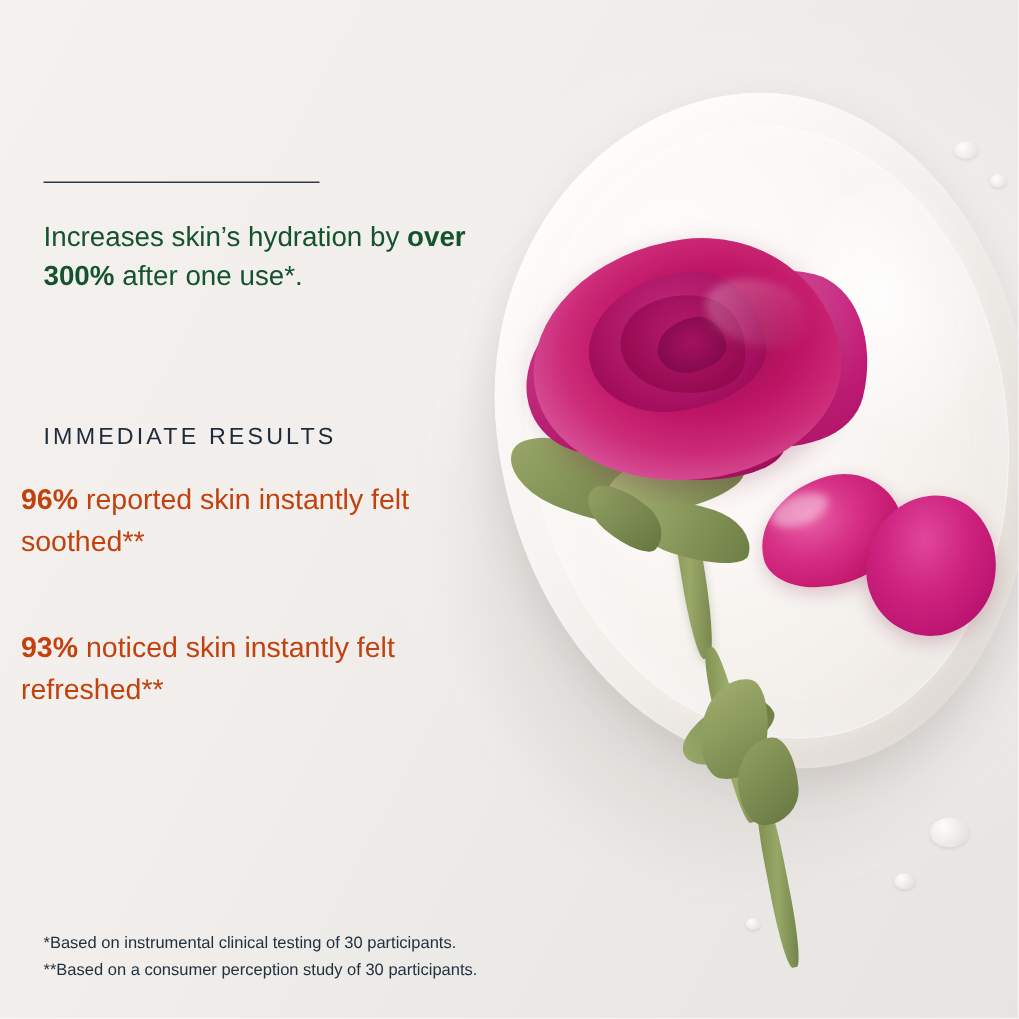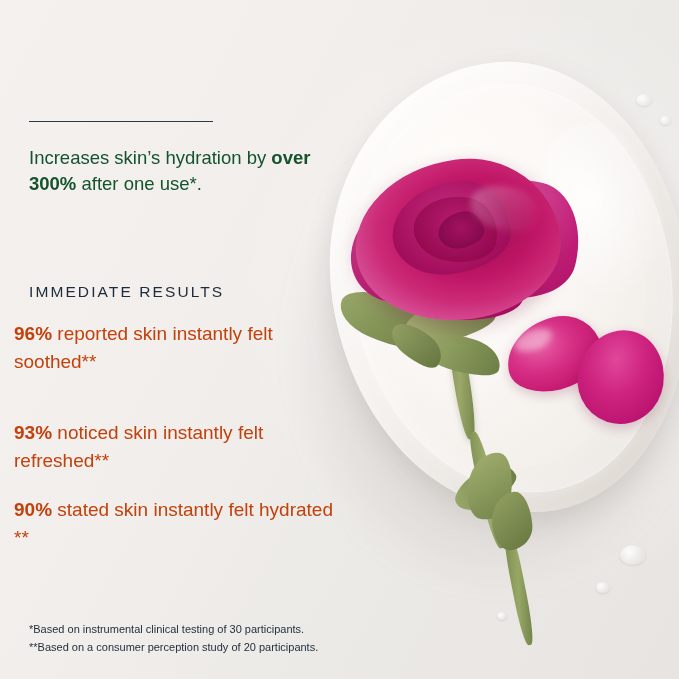--- a/index.html
+++ b/index.html
@@ -261,21 +261,20 @@
     <div class="rule"></div>
 
     <div class="subhead"><span>Increases skin’s hydration by </span><b>over 300%</b><span> after one use*.</span></div>
 
     <div class="section-label">IMMEDIATE RESULTS</div>
 
     <div class="stat stat-1"><span class="pct">96%</span><span> reported skin instantly felt soothed**</span></div>
 
     <div class="stat stat-2"><span class="pct">93%</span><span> noticed skin instantly felt refreshed**</span></div>
 
-    <div class="stat stat-3"><span class="pct">90%</span><span> stated skin instantly felt hydrated **</span></div>
   </div>
 
   <div class="footnotes">
     <div>*Based on instrumental clinical testing of 30 participants.</div>
-    <div>**Based on a consumer perception study of 20 participants.</div>
+    <div>**Based on a consumer perception study of 30 participants.</div>
   </div>
 
 </div>
 
 </body></html>

